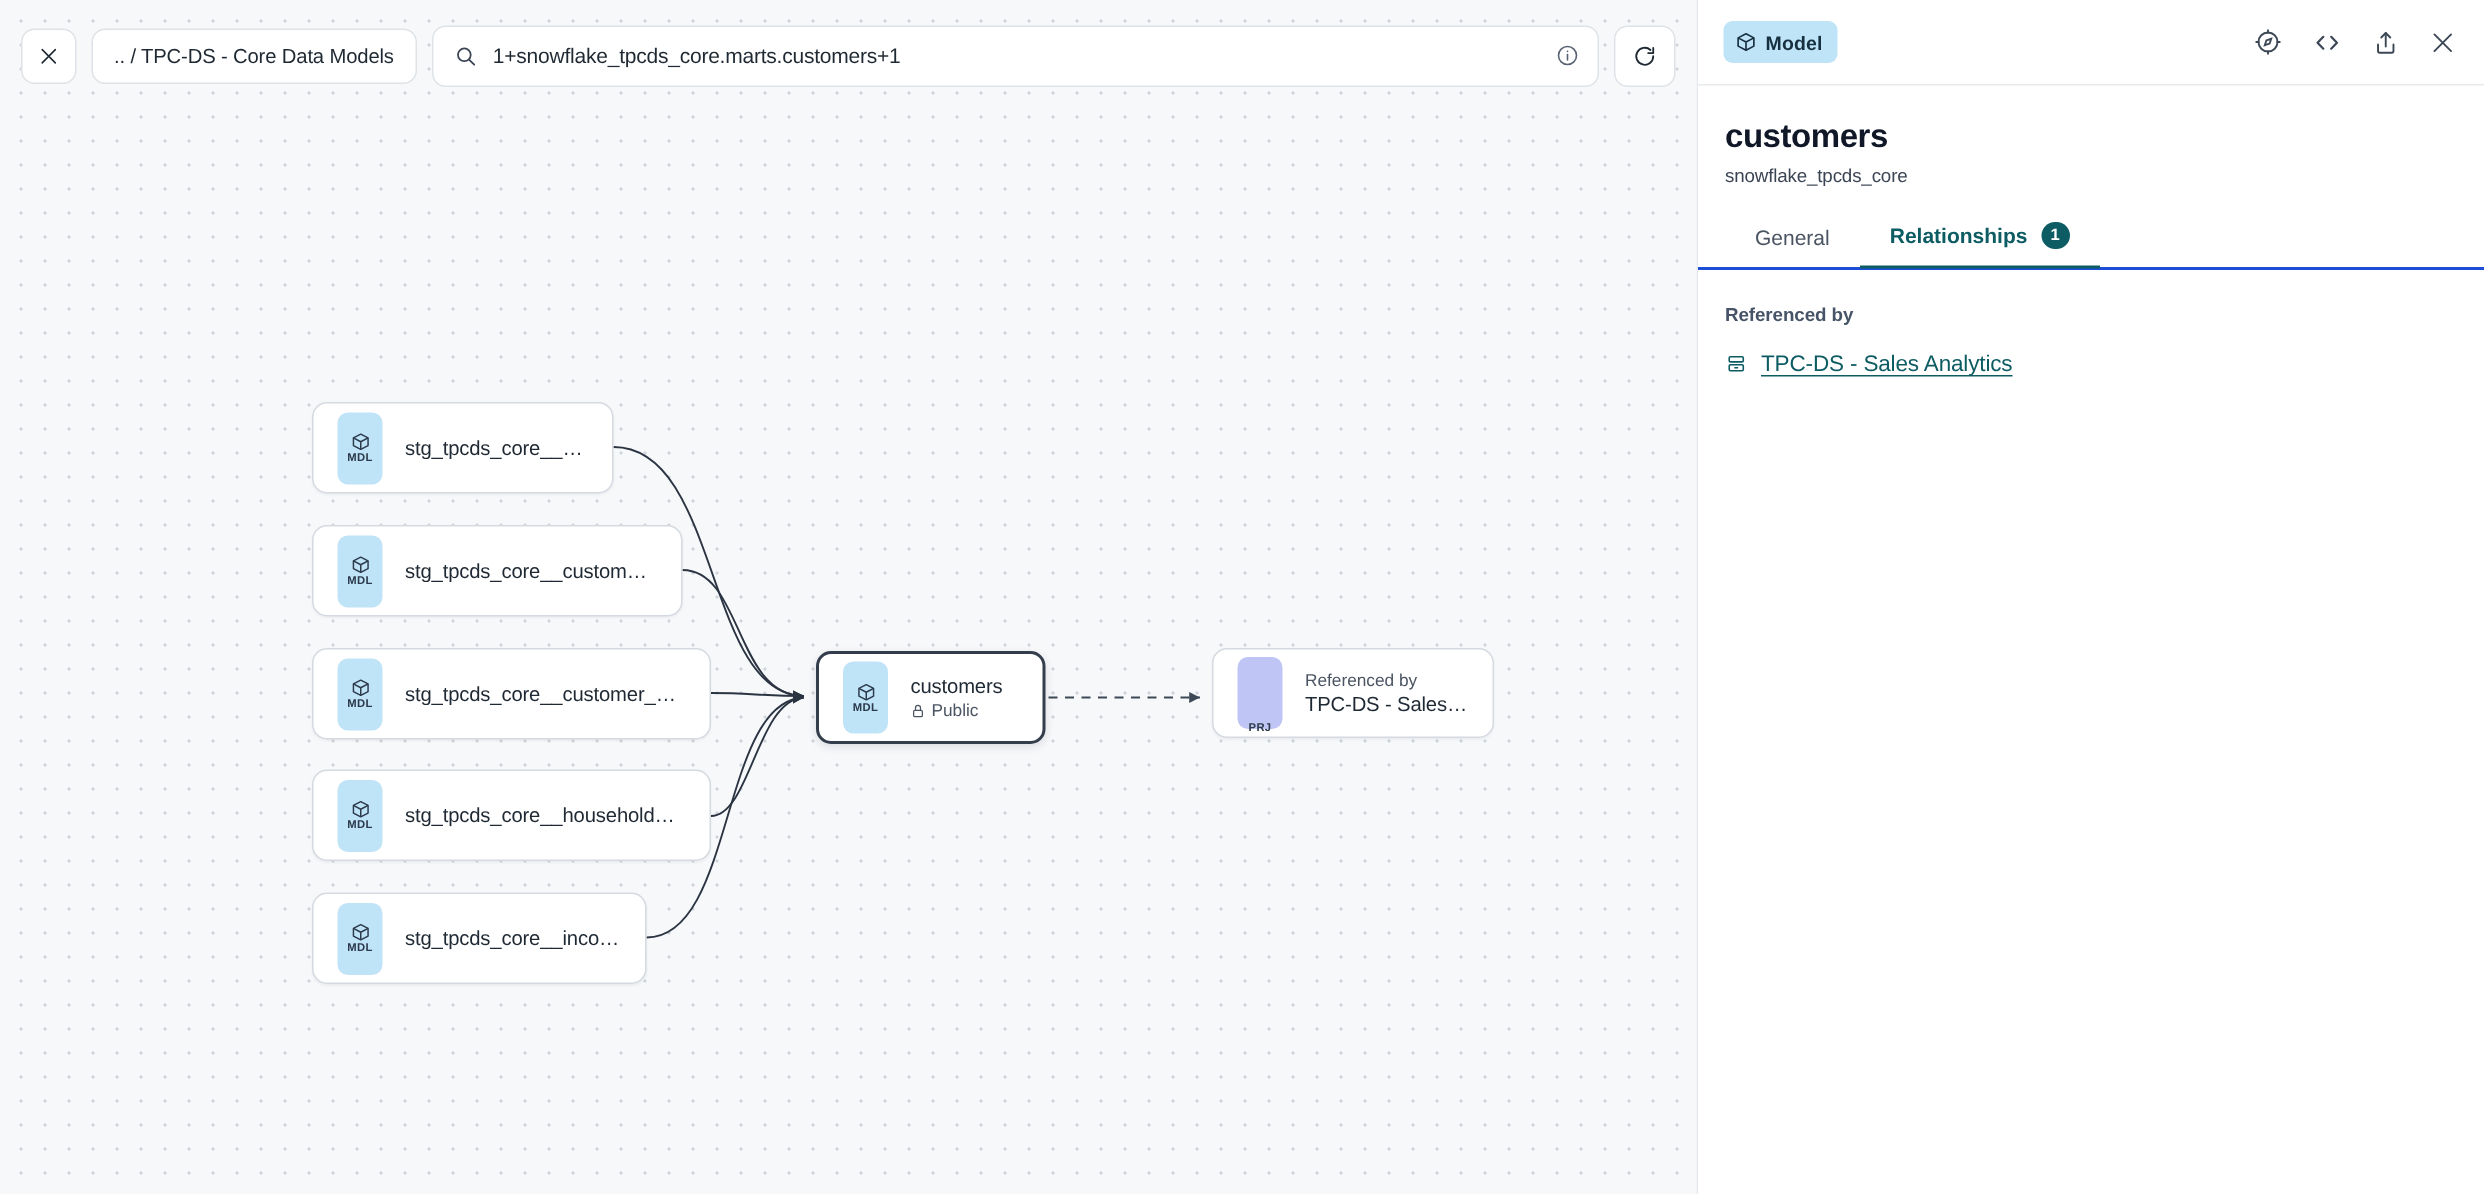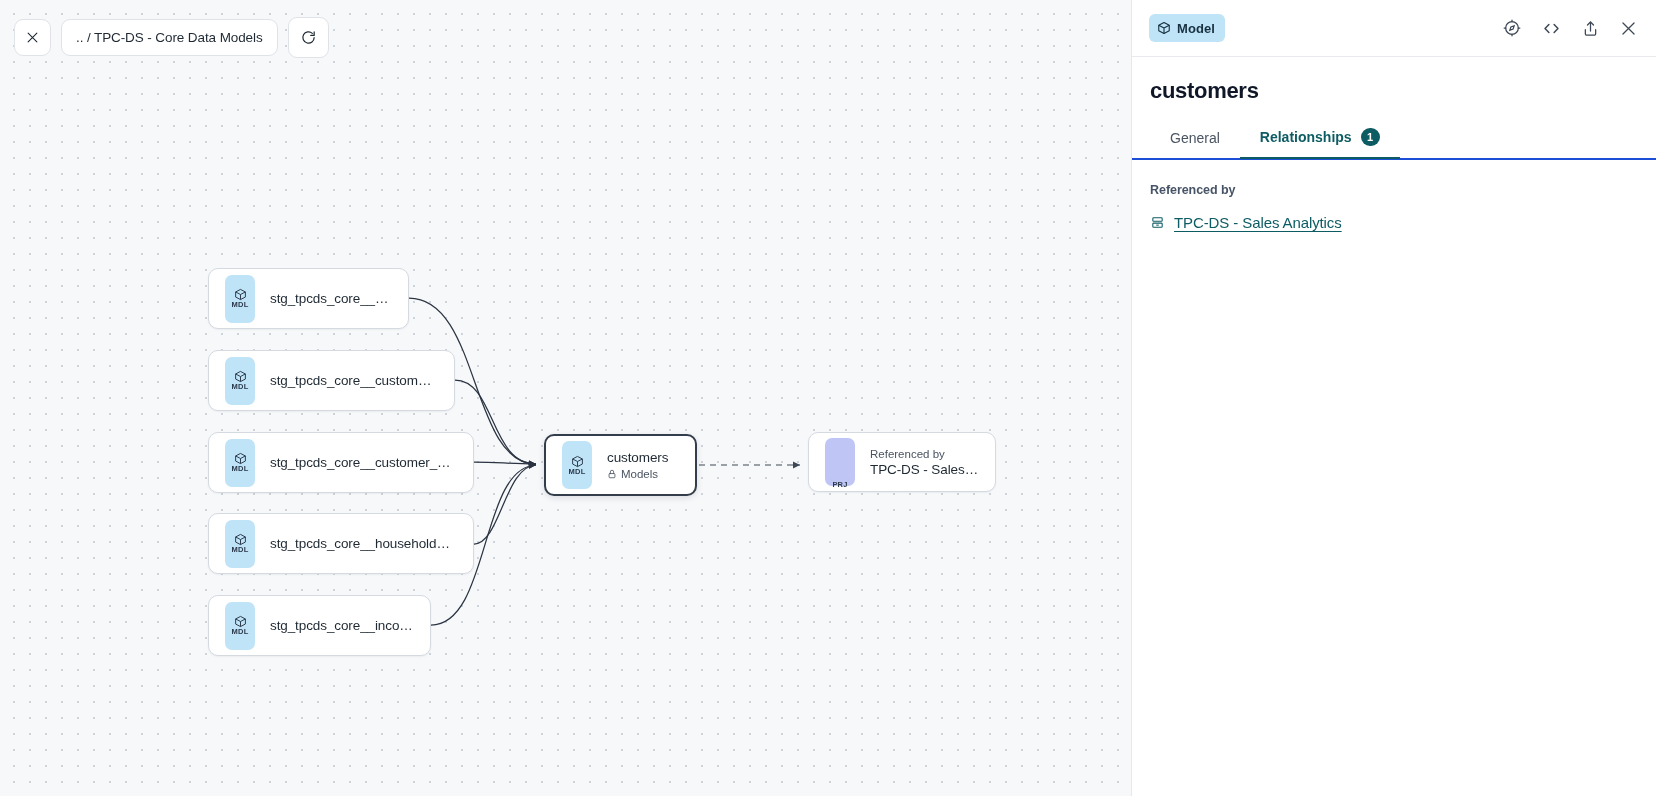--- a/index.html
+++ b/index.html
@@ -390,21 +390,21 @@
         </svg>
         <span class="badge-code">MDL</span>
       </span>
       <div class="node-text">
         <span class="node-title">customers</span>
         <span class="node-sub">
           <svg width="10" height="10" viewBox="0 0 24 24" fill="none" stroke="#4a5462" stroke-width="2" stroke-linecap="round">
             <rect x="5" y="11" width="14" height="10" rx="2"></rect>
             <path d="M8 11V7a4 4 0 0 1 8 0v4"></path>
           </svg>
-          <span>Models</span>
+          <span>Public</span>
         </span>
       </div>
     </div>
 
     <div class="node" id="node-prj">
       <span class="badge badge-prj">
         <svg class="icon-svg" width="13" height="13" viewBox="0 0 24 24" fill="none" stroke="#2c3a4b" stroke-width="1.8" stroke-linejoin="round">
           <rect x="4" y="4" width="16" height="6" rx="1.5"></rect>
           <rect x="4" y="13" width="16" height="7" rx="1.5"></rect>
           <path d="M10 16.5h4"></path>
@@ -421,20 +421,32 @@
       <div class="tb-btn tb-square">
         <svg width="15" height="15" viewBox="0 0 24 24" fill="none" stroke="#1f2933" stroke-width="1.7" stroke-linecap="round">
           <path d="M5 5l14 14M19 5L5 19"></path>
         </svg>
       </div>
 
       <div class="tb-btn breadcrumb-btn">
         <span>.. / TPC-DS - Core Data Models</span>
       </div>
 
+      <div id="search-box">
+        <svg width="15" height="15" viewBox="0 0 24 24" fill="none" stroke="#3b4454" stroke-width="1.9" stroke-linecap="round">
+          <circle cx="10.5" cy="10.5" r="6.8"></circle>
+          <path d="M15.5 15.5L21 21"></path>
+        </svg>
+        <input id="search-value" type="text" value="1+snowflake_tpcds_core.marts.customers+1" placeholder="Search lineage" style="">
+        <svg width="16" height="16" viewBox="0 0 24 24" fill="none" stroke="#5a6372" stroke-width="1.6" stroke-linecap="round" style="cursor:pointer">
+          <circle cx="12" cy="12" r="9"></circle>
+          <path d="M12 11v5.5"></path>
+          <circle cx="12" cy="7.8" r="0.9" fill="#5a6372" stroke="none"></circle>
+        </svg>
+      </div>
 
       <div class="tb-btn" id="refresh-btn">
         <svg width="17" height="17" viewBox="0 0 24 24" fill="none" stroke="#1f2933" stroke-width="1.7" stroke-linecap="round" stroke-linejoin="round">
           <path d="M20 12a8 8 0 1 1-2.6-5.9"></path>
           <path d="M20 4.2V9h-4.8"></path>
         </svg>
       </div>
     </div>
   </div>
 
@@ -473,20 +485,21 @@
         <span class="act-icon">
           <svg width="19" height="19" viewBox="0 0 24 24" fill="none" stroke="#3d4856" stroke-width="1.6" stroke-linecap="round">
             <path d="M5 5l14 14M19 5L5 19"></path>
           </svg>
         </span>
       </div>
     </div>
 
     <div id="panel-head">
       <div id="entity-title">customers</div>
+      <div id="entity-subtitle">snowflake_tpcds_core</div>
     </div>
 
     <div id="tabs">
       <div class="tab">
         <span>General</span>
       </div>
       <div class="tab active">
         <span>Relationships</span>
         <span class="tab-count">1</span>
       </div>

